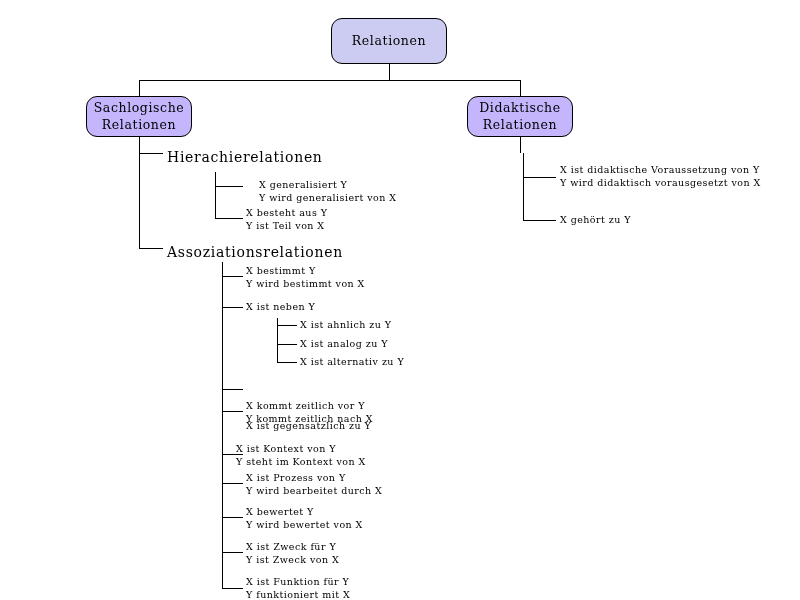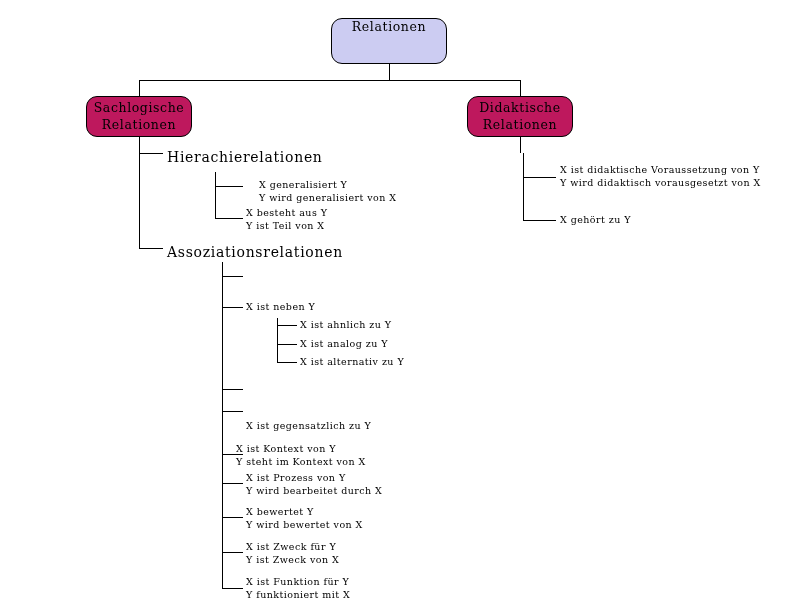--- a/index.html
+++ b/index.html
@@ -13,28 +13,29 @@
   }
   #stage{position:absolute;left:0;top:0;width:800px;height:600px;}
   svg.links{position:absolute;left:0;top:0;width:800px;height:600px;pointer-events:none;}
 
   .node{
     position:absolute;
     box-sizing:border-box;
     border:1px solid #000000;
     border-radius:11px;
     display:flex;
+    align-items:center;
     justify-content:center;
     text-align:center;
     line-height:1.35;
     letter-spacing:0.6px;
     font-size:12.5px;
   }
   .node-root{background:#ccccf2;}
-  .node-child{background:#be185d;}
+  .node-child{background:#c4b5fd;}
 
   .leaf{
     position:absolute;
     font-size:9.5px;
     letter-spacing:0.45px;
     line-height:1.32;
     white-space:nowrap;
   }
   .leaf.cat{font-size:14px;letter-spacing:0.7px;}
   .leaf .l2{display:block;}
@@ -112,39 +113,47 @@
   <div class="leaf" style="left:259px;top:179px;">
     <span class="l1">X generalisiert Y</span>
     <span class="l2">Y wird generalisiert von X</span>
   </div>
 
   <div class="leaf" style="left:246px;top:207px;">
     <span class="l1">X besteht aus Y</span>
     <span class="l2">Y ist Teil von X</span>
   </div>
 
+  <div class="leaf" style="left:246px;top:265px;">
+    <span class="l1">X bestimmt Y</span>
+    <span class="l2">Y wird bestimmt von X</span>
+  </div>
 
   <div class="leaf" style="left:246px;top:301px;">
     <span class="l1">X ist neben Y</span>
   </div>
 
   <div class="leaf" style="left:300px;top:319px;">
     <span class="l1">X ist ahnlich zu Y</span>
   </div>
   <div class="leaf" style="left:300px;top:338px;text-align:center;">
     <span class="l1">X ist analog zu Y</span>
   </div>
   <div class="leaf" style="left:300px;top:356px;">
     <span class="l1">X ist alternativ zu Y</span>
   </div>
 
   <div class="leaf" style="left:246px;top:383px;margin-top:37px;">
     <span class="l1">X ist gegensatzlich zu Y</span>
   </div>
 
+  <div class="leaf" style="left:246px;top:400px;">
+    <span class="l1">X kommt zeitlich vor Y</span>
+    <span class="l2">Y kommt zeitlich nach X</span>
+  </div>
 
   <div class="leaf" style="left:236px;top:443px;">
     <span class="l1">X ist Kontext von  Y</span>
     <span class="l2">Y steht im Kontext von X</span>
   </div>
 
   <div class="leaf" style="left:246px;top:472px;">
     <span class="l1">X ist Prozess von Y</span>
     <span class="l2">Y wird bearbeitet durch X</span>
   </div>

